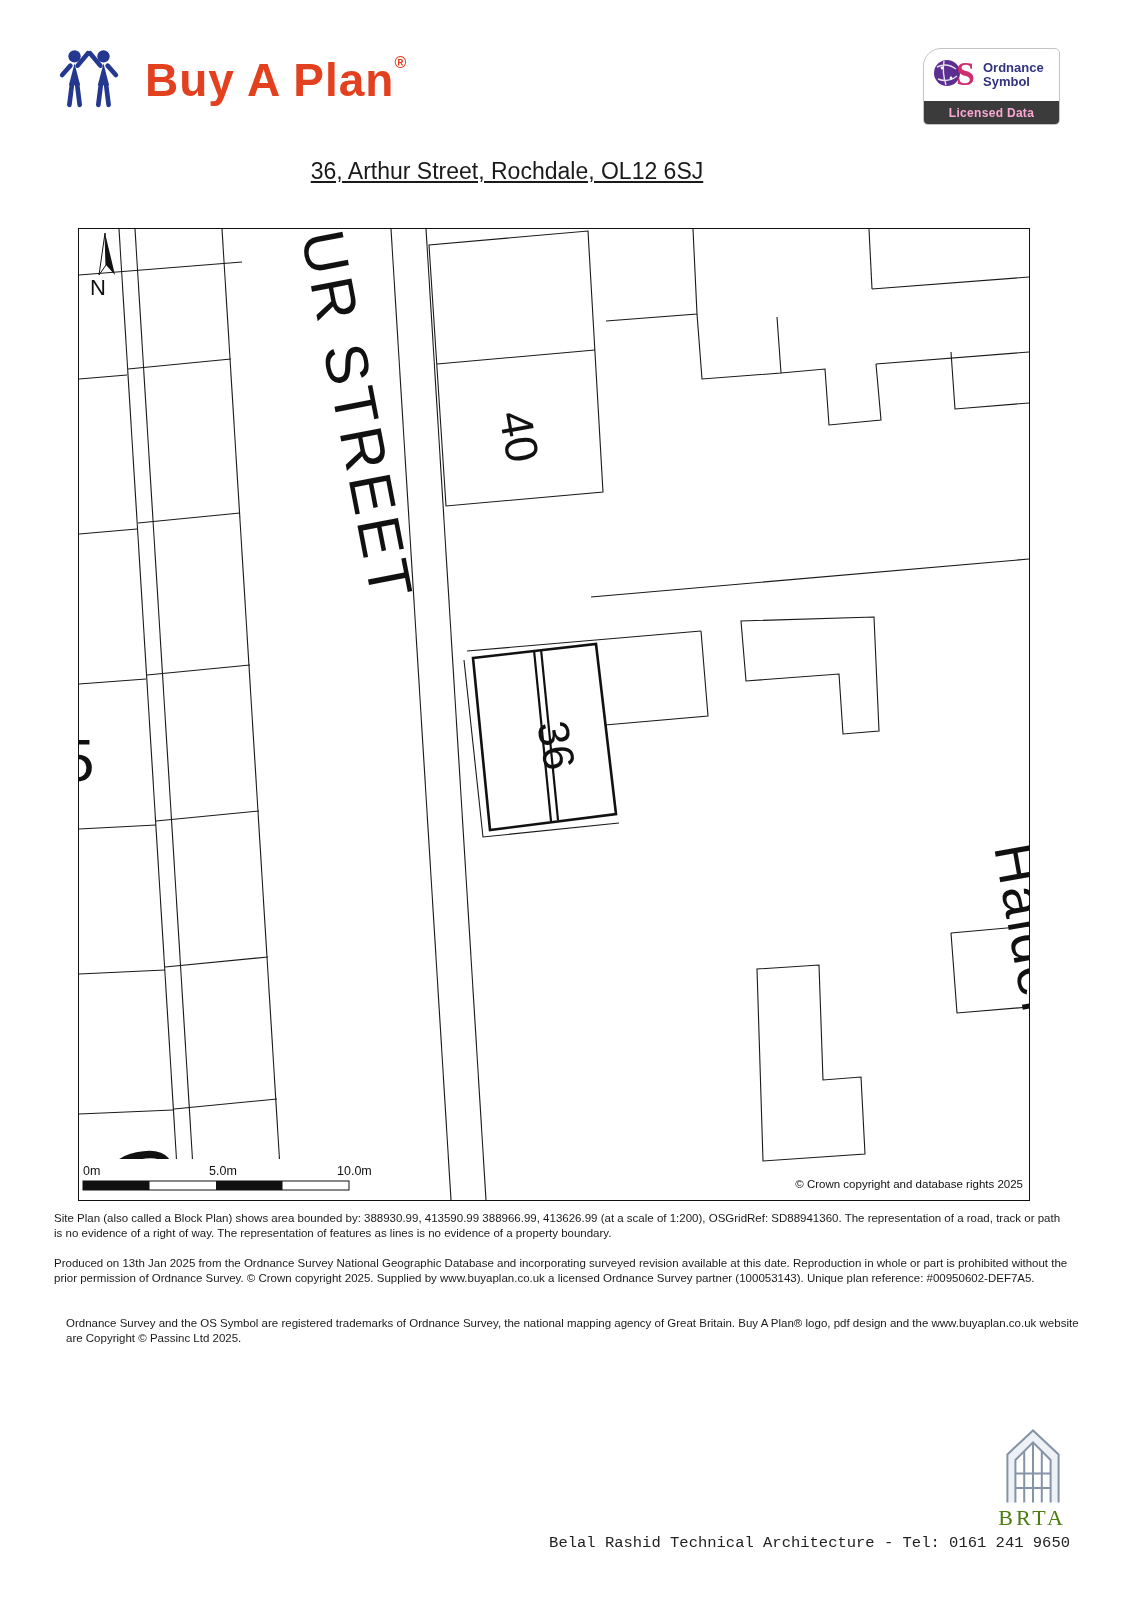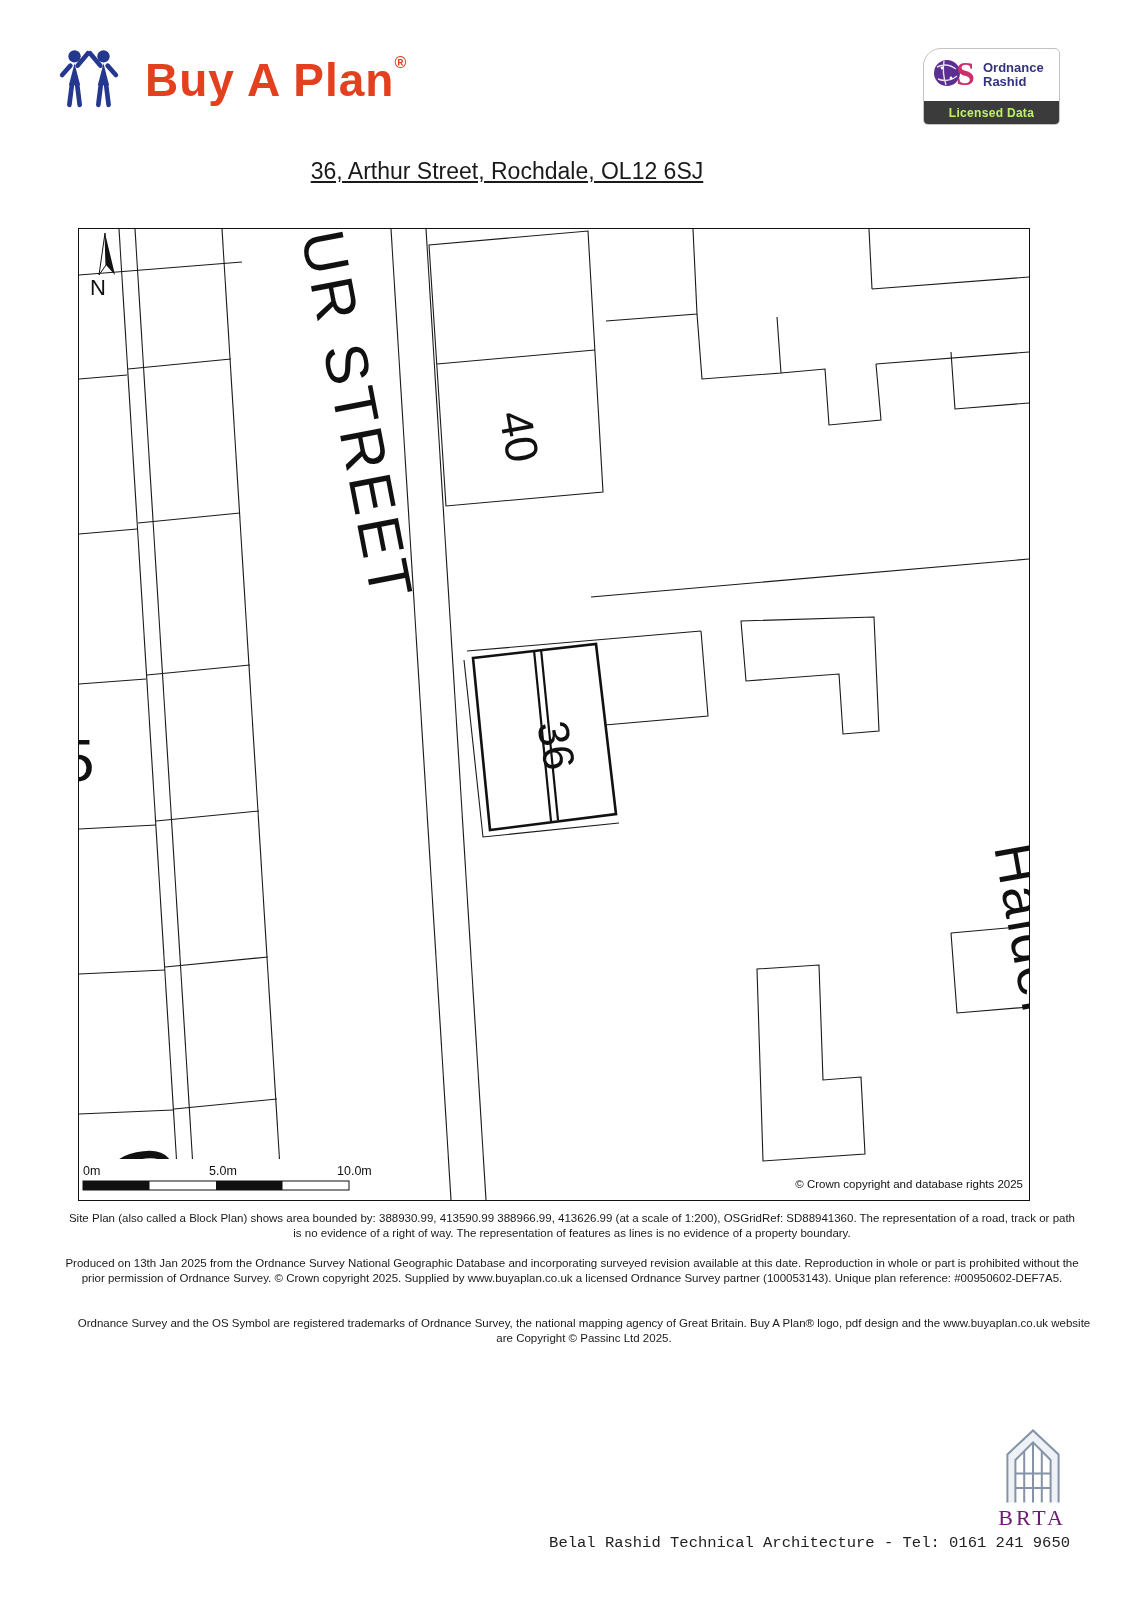--- a/index.html
+++ b/index.html
@@ -9,34 +9,34 @@
   }
   .abs{position:absolute;}
   
   .brand-wrap{left:58px;top:46px;display:flex;align-items:center;gap:25px;}
   .brand-text{font-size:46px;font-weight:bold;color:#e2401f;letter-spacing:1px;line-height:1;}
   .brand-text sup{font-size:16px;vertical-align:28px;}
   .os-badge{left:923px;top:48px;width:137px;height:77px;background:#fff;
     border:1px solid #c3c3c3;border-radius:18px 5px 5px 5px;overflow:hidden;box-sizing:border-box;}
   .os-top{height:52px;display:flex;align-items:center;padding-left:8px;gap:5px;}
   .os-name{font-size:13px;line-height:14px;color:#333380;font-weight:600;}
-  .os-bar{height:23px;background:#3b3b3b;color:#bef264;font-size:12px;font-weight:bold;
+  .os-bar{height:23px;background:#3b3b3b;color:#f9a8d4;font-size:12px;font-weight:bold;
     display:flex;align-items:center;justify-content:center;letter-spacing:.3px;}
   
   .page-title{left:0;top:158px;width:1014px;text-align:center;font-size:23px;
     text-decoration:underline;}
   
   .map-frame{left:78px;top:228px;width:950px;height:971px;border:1.5px solid #111;
     background:#fff;box-sizing:content-box;}
   .map-frame svg{display:block;}
   
-  .legal{left:64px;width:1016px;font-size:11.5px;line-height:14.5px;text-align:center;}
+  .legal{left:54px;width:1016px;font-size:11.5px;line-height:14.5px;}
   
   .brta-text{left:986px;top:1505px;width:92px;text-align:center;
-    font-family:"Liberation Serif", serif;font-size:22px;letter-spacing:3px;color:#701a75;}
+    font-family:"Liberation Serif", serif;font-size:22px;letter-spacing:3px;color:#4d7c0f;}
   .contact{left:400px;top:1534px;width:670px;text-align:right;font-size:15.5px;color:#222;font-family:Liberation Mono, monospace;}
 </style>
 </head>
 <body>
 
 <div class="abs brand-wrap">
   <span>
     <svg width="62" height="62" viewBox="0 0 60 60">
       <g stroke="#24388f" stroke-width="4.5" stroke-linecap="round" fill="#24388f">
         <circle cx="16" cy="10" r="6" stroke="none"></circle>
@@ -63,21 +63,21 @@
       <svg width="46" height="42" viewBox="0 0 46 42">
         <circle cx="15" cy="21" r="13" fill="#5b2e91"></circle>
         <path d="M 5,15 Q 15,10 24,17 M 6,27 Q 16,31 25,24 M 12,9 Q 10,21 14,33" stroke="#ffffff" stroke-width="1.4" fill="none" opacity="0.85"></path>
         <circle cx="10" cy="16" r="1.4" fill="#fff"></circle>
           <circle cx="19" cy="26" r="1.4" fill="#fff"></circle>
         <text x="24" y="33" font-size="34" font-weight="bold" fill="#cf2e6e" font-family="Liberation Serif, serif">S</text>
       </svg>
     </span>
     <span class="os-name">
       <div>Ordnance</div>
-      <div>Rashid</div>
+      <div>Symbol</div>
     </span>
   </div>
   <div class="os-bar">Licensed Data</div>
 </div>
 
 <div class="abs page-title">36, Arthur Street, Rochdale, OL12 6SJ</div>
 
 <div class="abs map-frame">
   <svg width="950" height="971" viewBox="0 0 950 971">
     <g stroke="#1a1a1a" stroke-width="1.1" fill="none">

